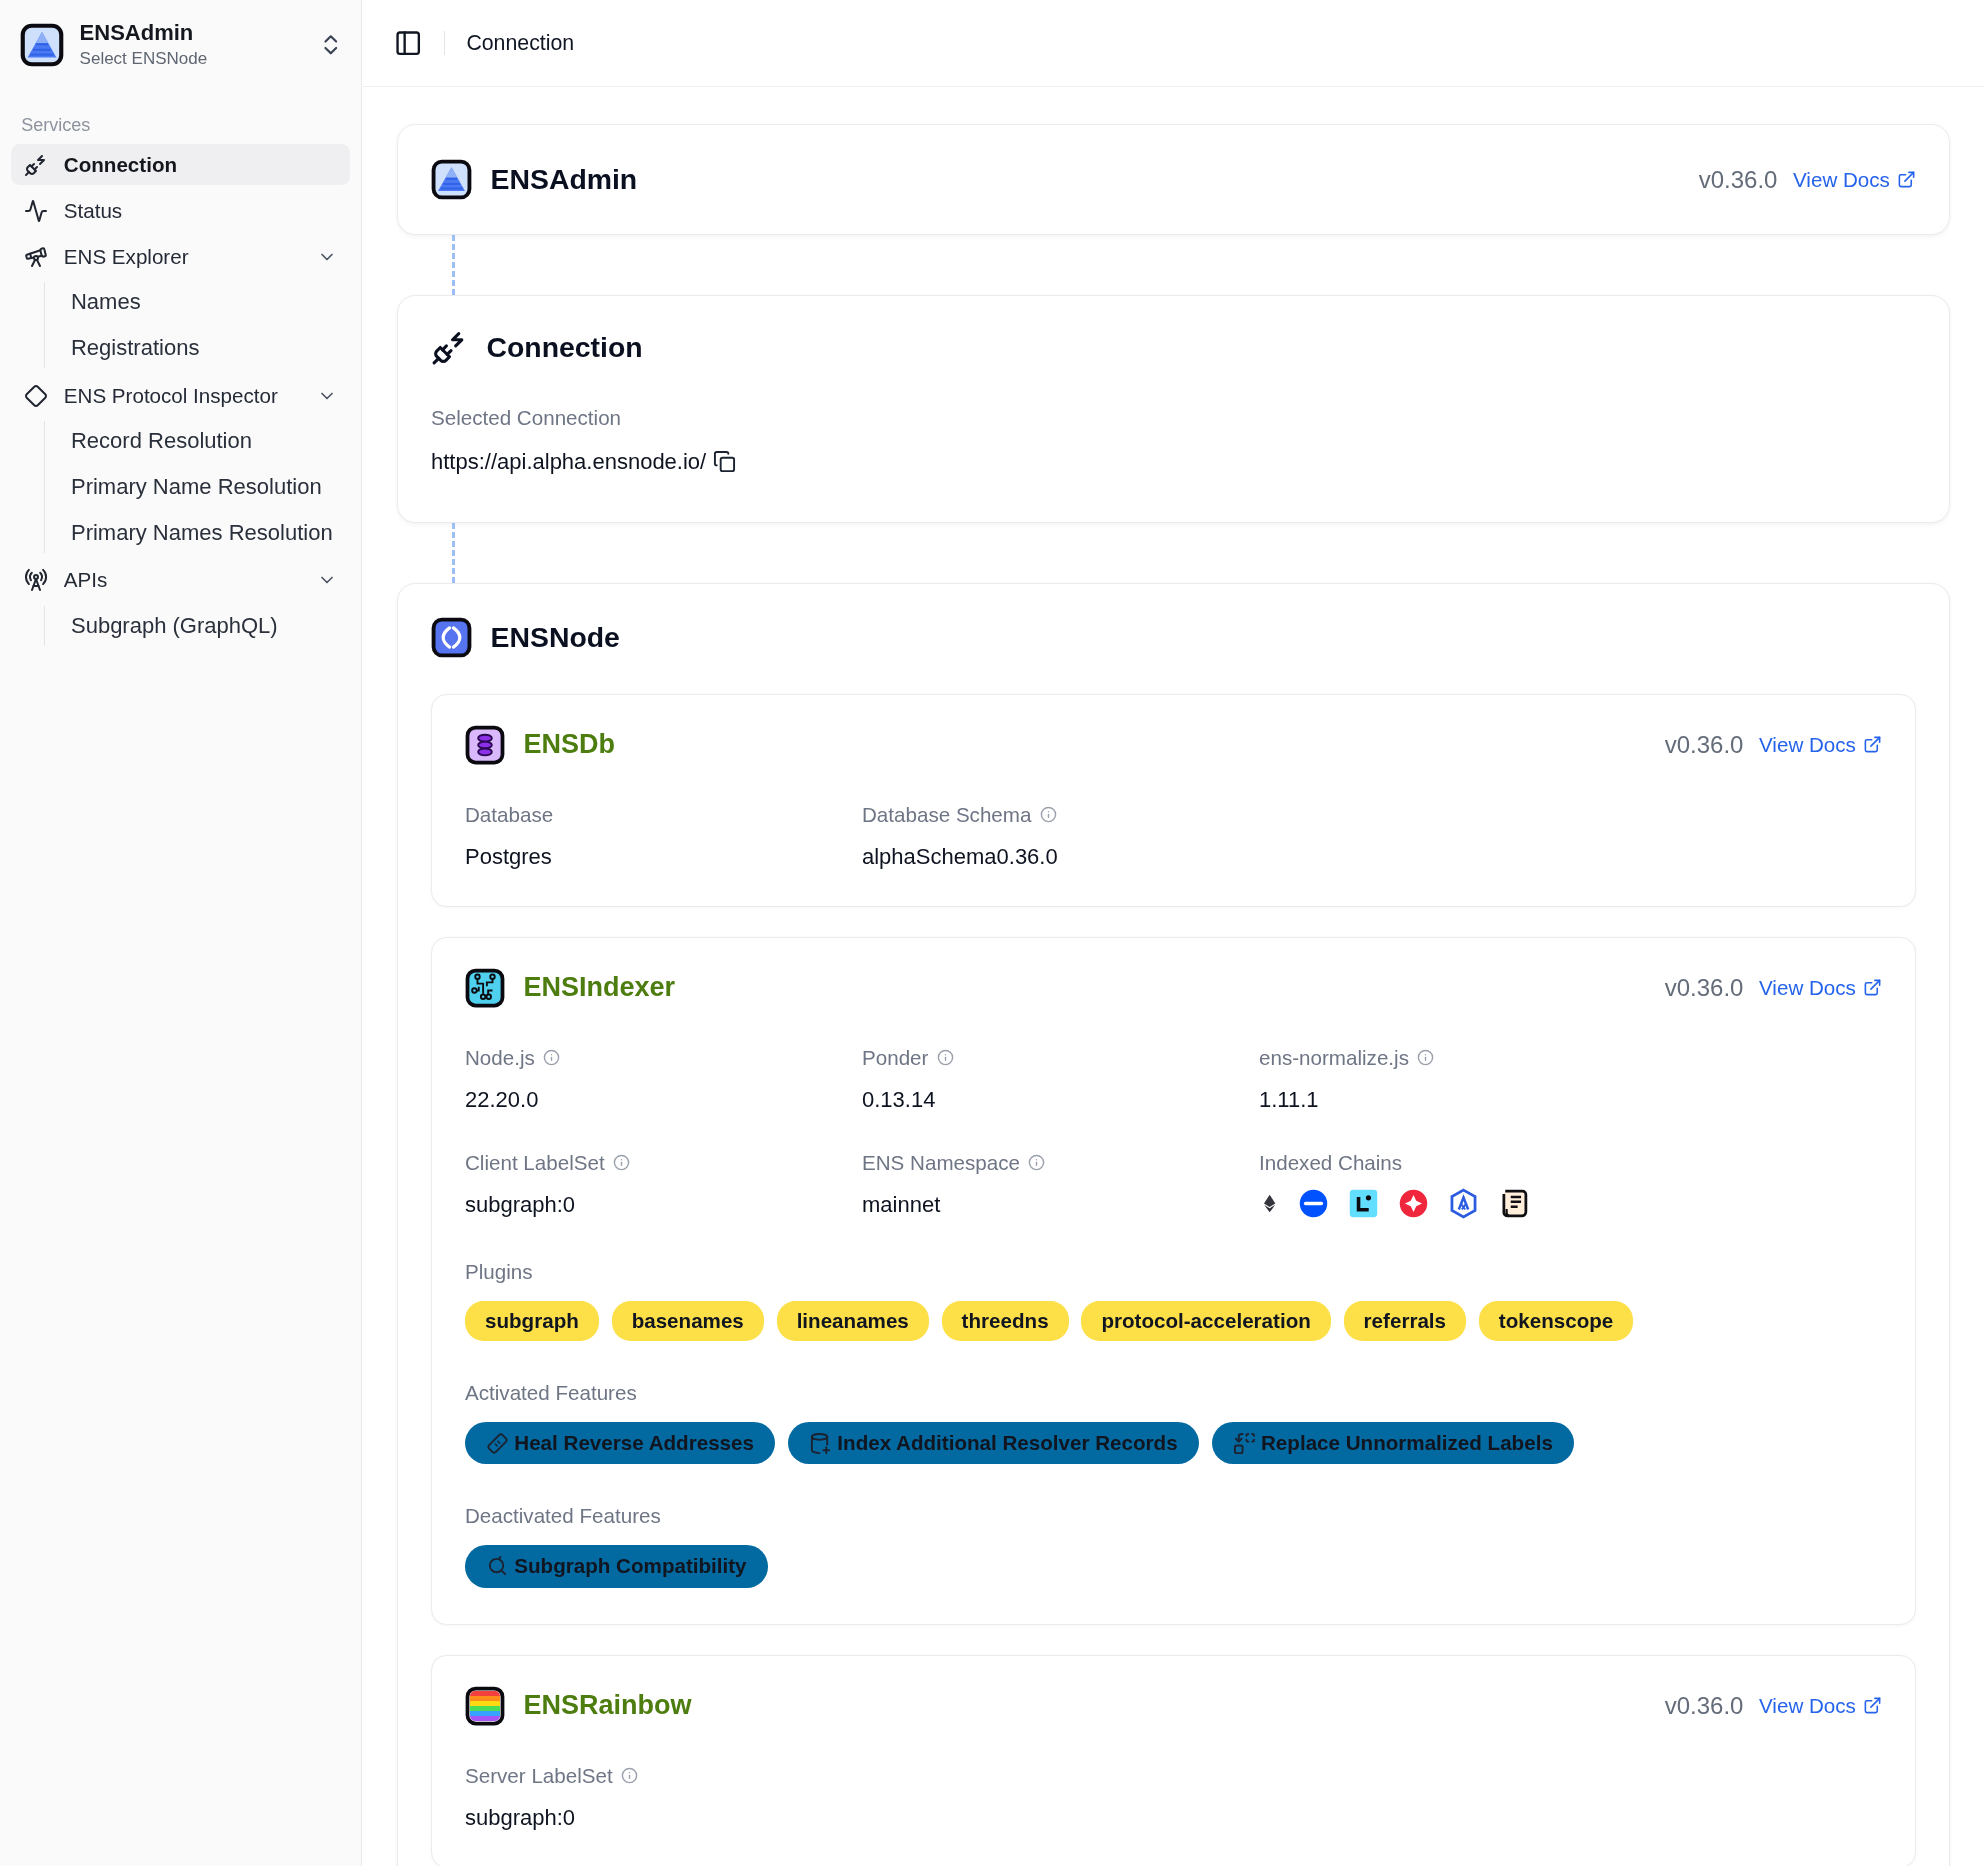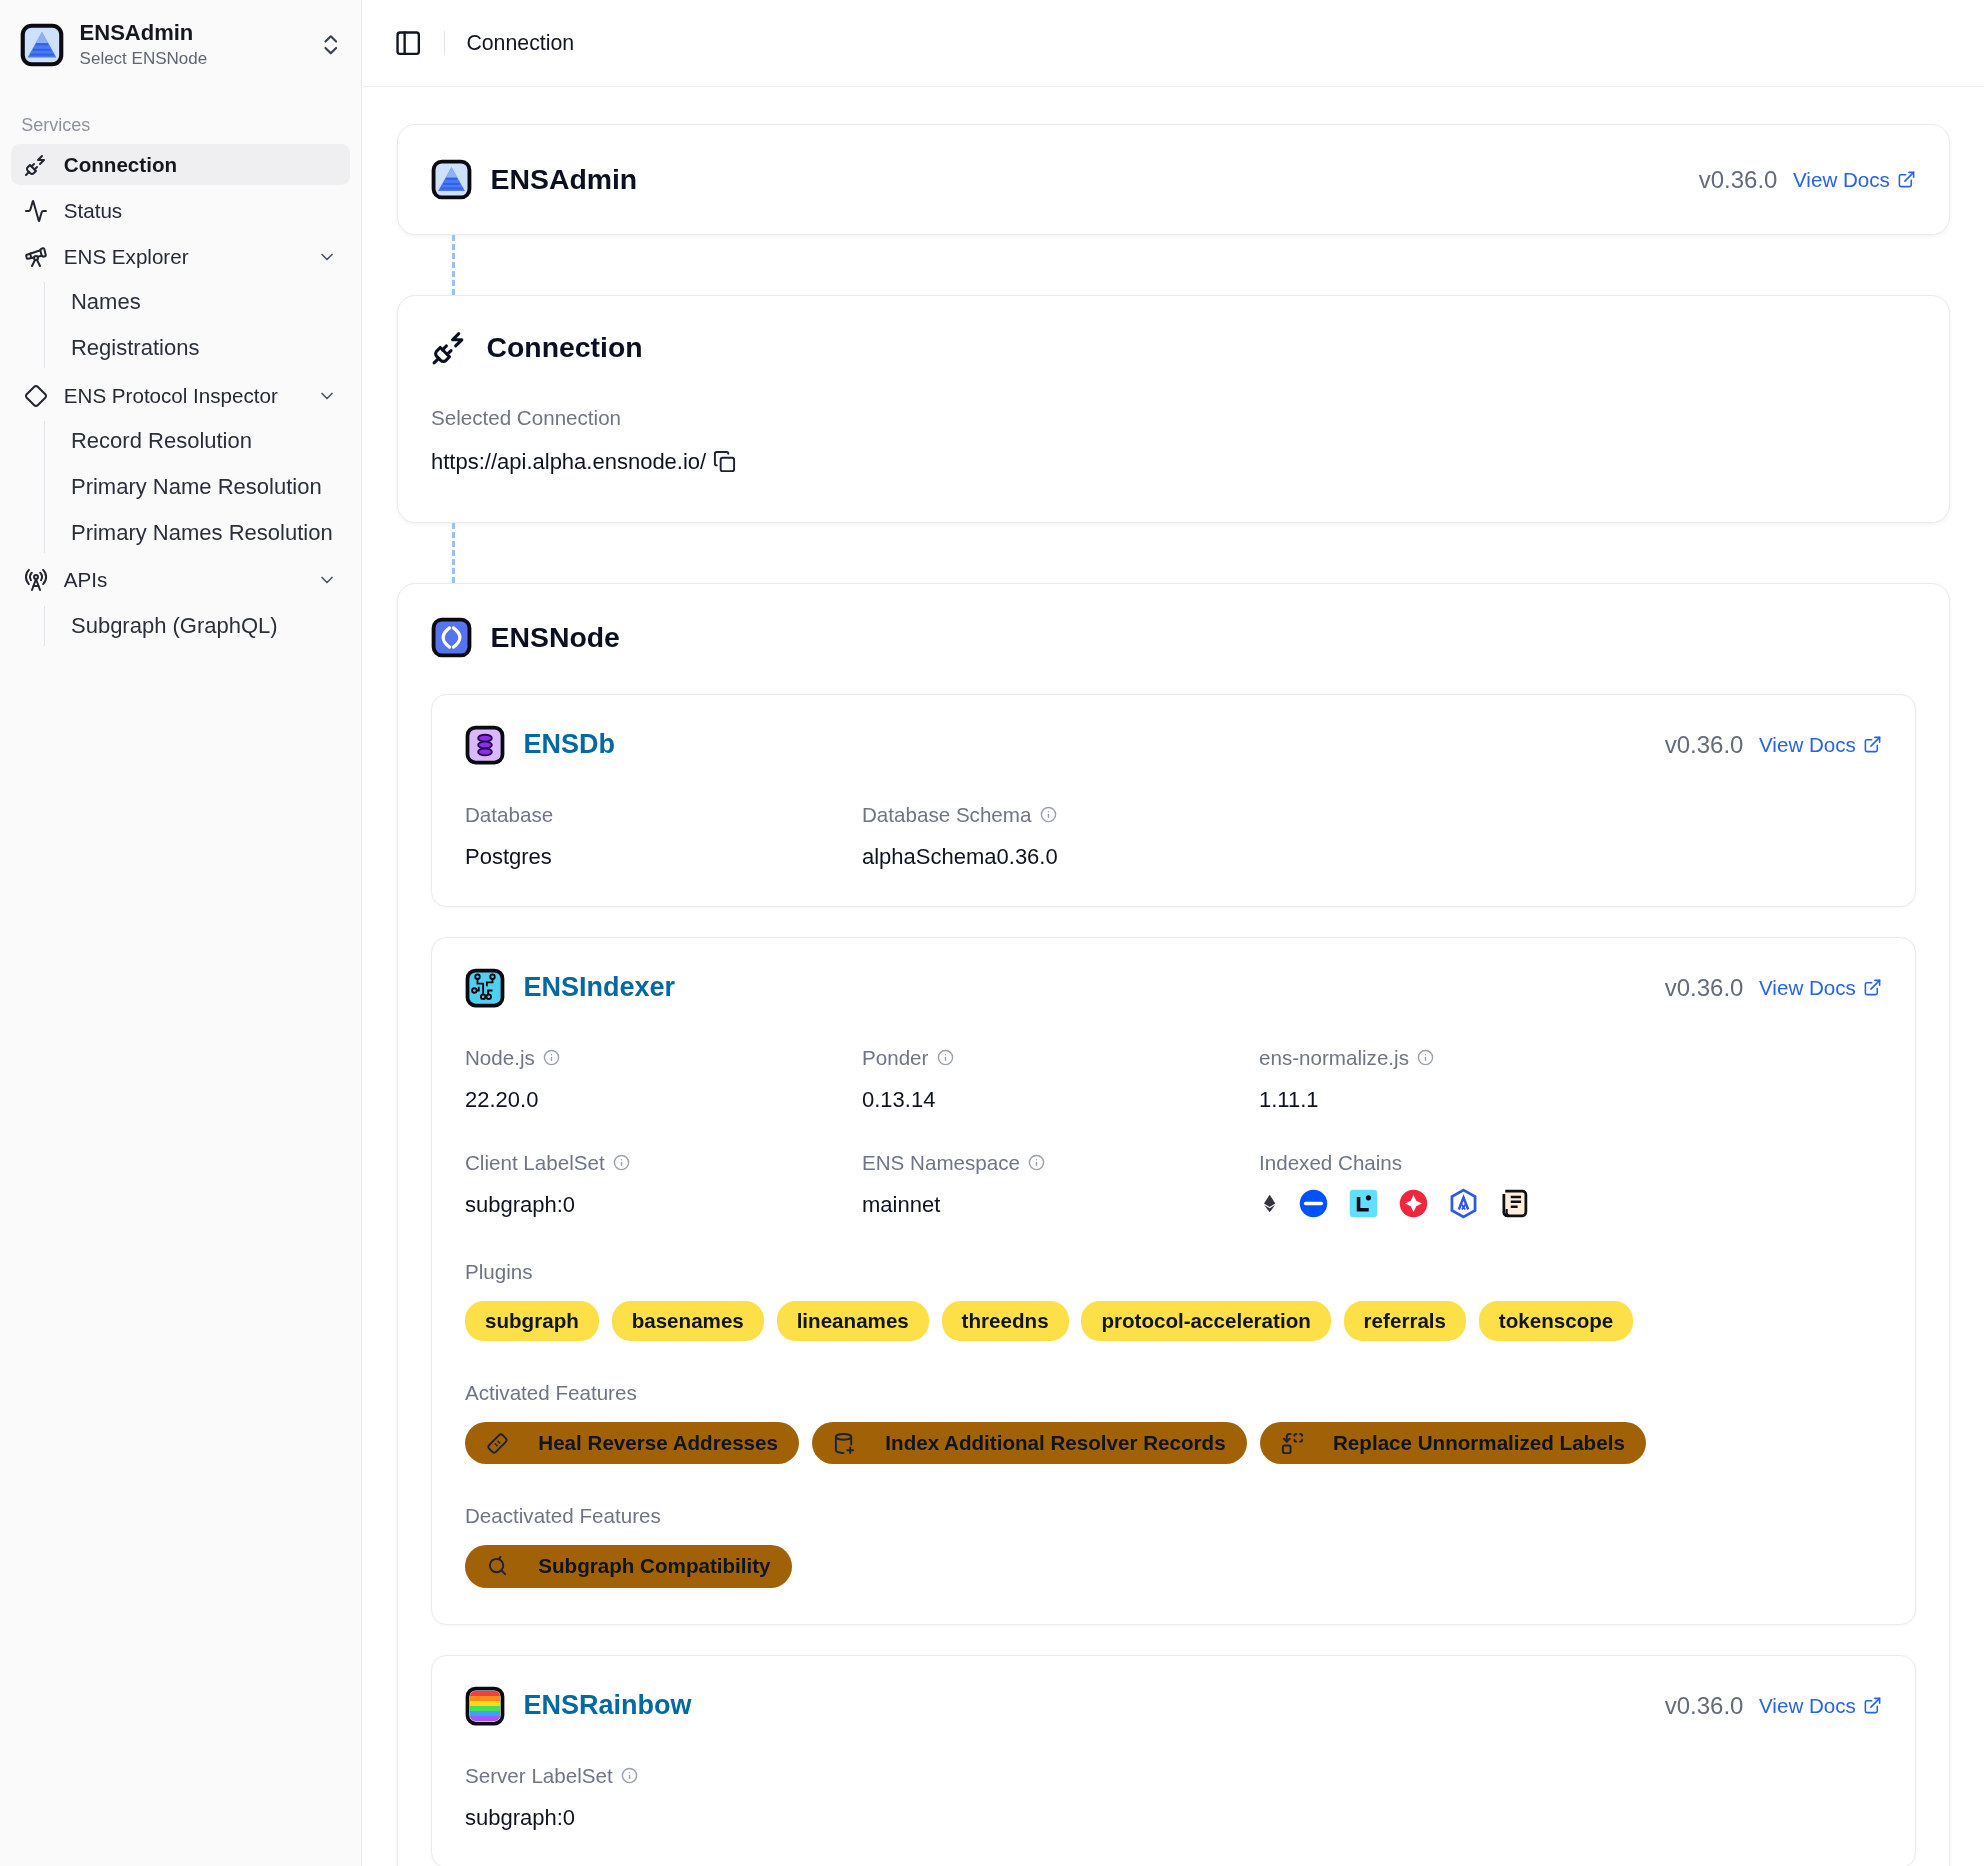--- a/index.html
+++ b/index.html
@@ -49,28 +49,28 @@
   .fvalue { margin-top:17px; font-size:22px; color:#0e1320; }
   .urlrow { display:flex; align-items:center; gap:7px; margin-top:18.5px; }
   .url { font-size:22px; color:#0e1320; }
   .copy { width:23px; height:23px; color:#1b2330; cursor:pointer; }
   .mt56 { margin-top:40px; }
 
   .card-ensnode { padding:33px 33px 36px; margin-top:0; }
   .ncard { border:1.4px solid #e9ebef; border-radius:15.6px; padding:30px 33px 36px; box-shadow:0 0.7px 2.8px rgba(16,24,40,.04); background:#fff; }
   .ncard + .ncard { margin-top:30px; }
   .ncard .hrow .bigicon { width:40px; height:40px; }
-  .ntitle { font-size:27px; font-weight:700; color:#0369a1; }
+  .ntitle { font-size:27px; font-weight:700; color:#4d7c0f; }
   .fgrid { display:grid; grid-template-columns:397px 397px 1fr; margin-top:38px; }
   .chainrow { display:flex; align-items:center; gap:17px; margin-top:12.8px; }
   .chainrow svg { height:33px; }
 
   .chips { display:flex; flex-wrap:wrap; gap:12.8px; margin-top:17px; }
   .chip { background:#fde047; border-radius:18.5px; padding:7.8px 20px; font-size:20.6px; font-weight:700; color:#11151f; }
-  .fchip { display:flex; align-items:center; gap:29px; background:#a16207; border-radius:21.3px; padding:9.2px 21.3px; font-size:20.6px; font-weight:700; color:#11151f; }
+  .fchip { display:flex; align-items:center; gap:5px; background:#0369a1; border-radius:21.3px; padding:9.2px 21.3px; font-size:20.6px; font-weight:700; color:#11151f; }
   .fchip svg { width:23px; height:23px; color:#1b2330; }
 </style>
 </head>
 <body>
 
 <div class="sidebar">
   <div class="sb-header">
     <svg class="logo" viewBox="0 0 64 64">
       <rect x="4" y="4" width="56" height="56" rx="13" fill="#cfe0fc" stroke="#0a0a10" stroke-width="6"></rect>
       <path d="M32 13 L53 50 H11 Z" fill="#4b79f2"></path>

